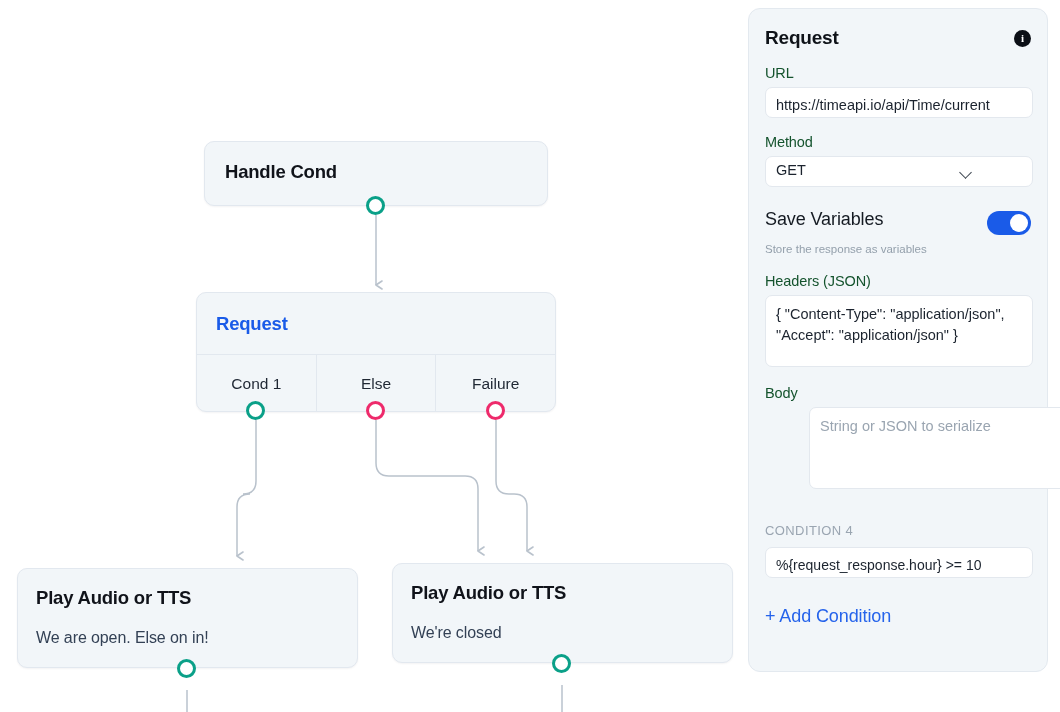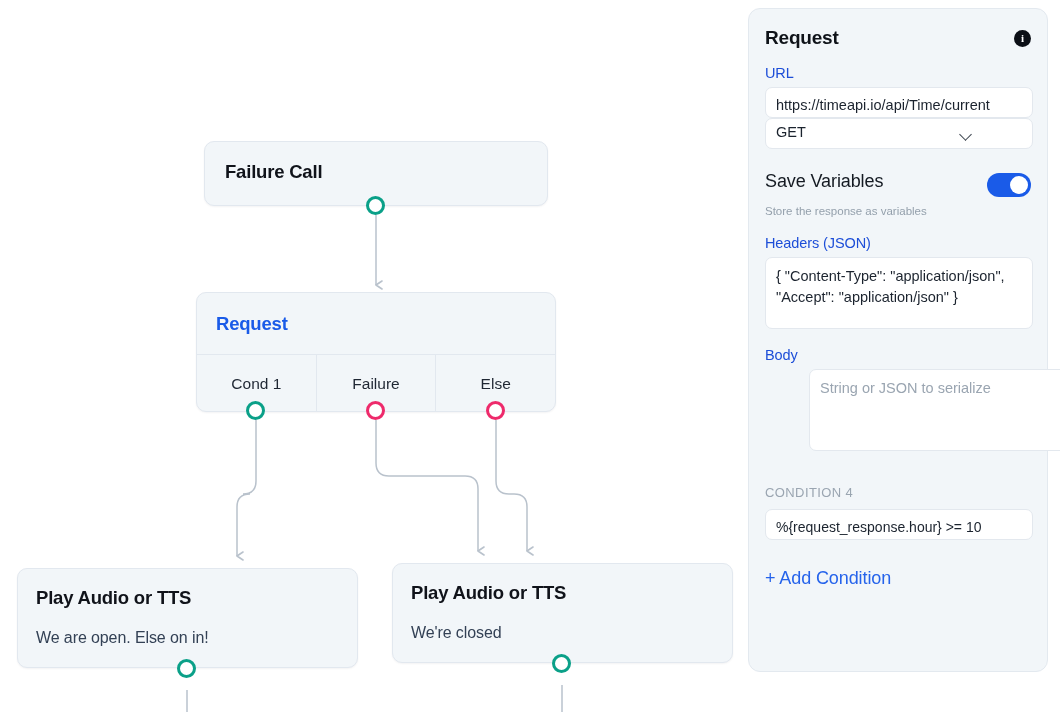--- a/index.html
+++ b/index.html
@@ -82,21 +82,21 @@
   .panel-head { display: flex; align-items: center; justify-content: space-between; }
   .panel-title { font-size: 19px; font-weight: bold; color: #0f1319; letter-spacing: -.2px; }
   .info-icon {
     width: 17px; height: 17px; border-radius: 50%;
     background: #0b0f16; color: #ffffff;
     font-size: 11px; font-weight: bold; font-family: "Liberation Serif", serif;
     display: flex; align-items: center; justify-content: center;
     cursor: pointer;
   }
   .field-label {
-    font-size: 14.5px; color: #1d4ed8; margin-top: 16px; margin-bottom: 6px;
+    font-size: 14.5px; color: #14532d; margin-top: 16px; margin-bottom: 6px;
     letter-spacing: -.1px;
   }
   .field-label.tight { margin-top: 18px; }
   .input, .select, .textarea {
     width: 268px;
     background: #ffffff;
     border: 1px solid #e3e8ee;
     border-radius: 7px;
     font-family: "Liberation Sans", sans-serif;
     font-size: 14.5px;
@@ -167,37 +167,37 @@
         <path d="M376,420 L376,463 Q376,476 389,476 L465,476 Q478,476 478,489 L478,551" marker-end="url(#arrow)"></path>
 
         <path d="M496,420 L496,481 Q496,494 509,494 L514,494 Q527,494 527,507 L527,551" marker-end="url(#arrow)"></path>
 
         <path d="M187,690 L187,712"></path>
         <path d="M562,685 L562,712"></path>
       </g>
     </svg>
 
     <div class="node" id="node-handle-call">
-      <div class="node-title">Failure Call</div>
+      <div class="node-title">Handle Cond</div>
     </div>
     <div class="handle" style="left:366px; top:196px;"></div>
 
     <div class="node" id="node-request">
       <div class="req-head">
         <div class="node-title">Request</div>
       </div>
       <div class="req-ports">
         <div class="req-port">
           <span>Cond 1</span>
         </div>
         <div class="req-port">
-          <span>Failure</span>
+          <span>Else</span>
         </div>
         <div class="req-port">
-          <span>Else</span>
+          <span>Failure</span>
         </div>
       </div>
     </div>
     <div class="handle" style="left:246px; top:401px;"></div>
     <div class="handle pink" style="left:366px; top:401px;"></div>
     <div class="handle pink" style="left:486px; top:401px;"></div>
 
     <div class="node" id="node-tts-open">
       <div class="node-title tts-title">Play Audio or TTS</div>
       <div class="node-sub tts-sub">We are open. Else on in!</div>
@@ -215,20 +215,21 @@
   <div id="panel">
 
     <div class="panel-head">
       <div class="panel-title">Request</div>
       <div class="info-icon">i</div>
     </div>
 
     <div class="field-label">URL</div>
     <input class="input" type="text" id="url-input" value="https://timeapi.io/api/Time/current" style="">
 
+    <div class="field-label">Method</div>
     <div class="select-wrap">
       <select class="select" id="method-select"><option value="GET">GET</option><option value="POST">POST</option><option value="PUT">PUT</option><option value="PATCH">PATCH</option><option value="DELETE">DELETE</option></select>
       <span class="chev"></span>
     </div>
 
     <div class="save-row">
       <div>
         <div class="save-label">Save Variables</div>
         <div class="save-hint">Store the response as variables</div>
       </div>

